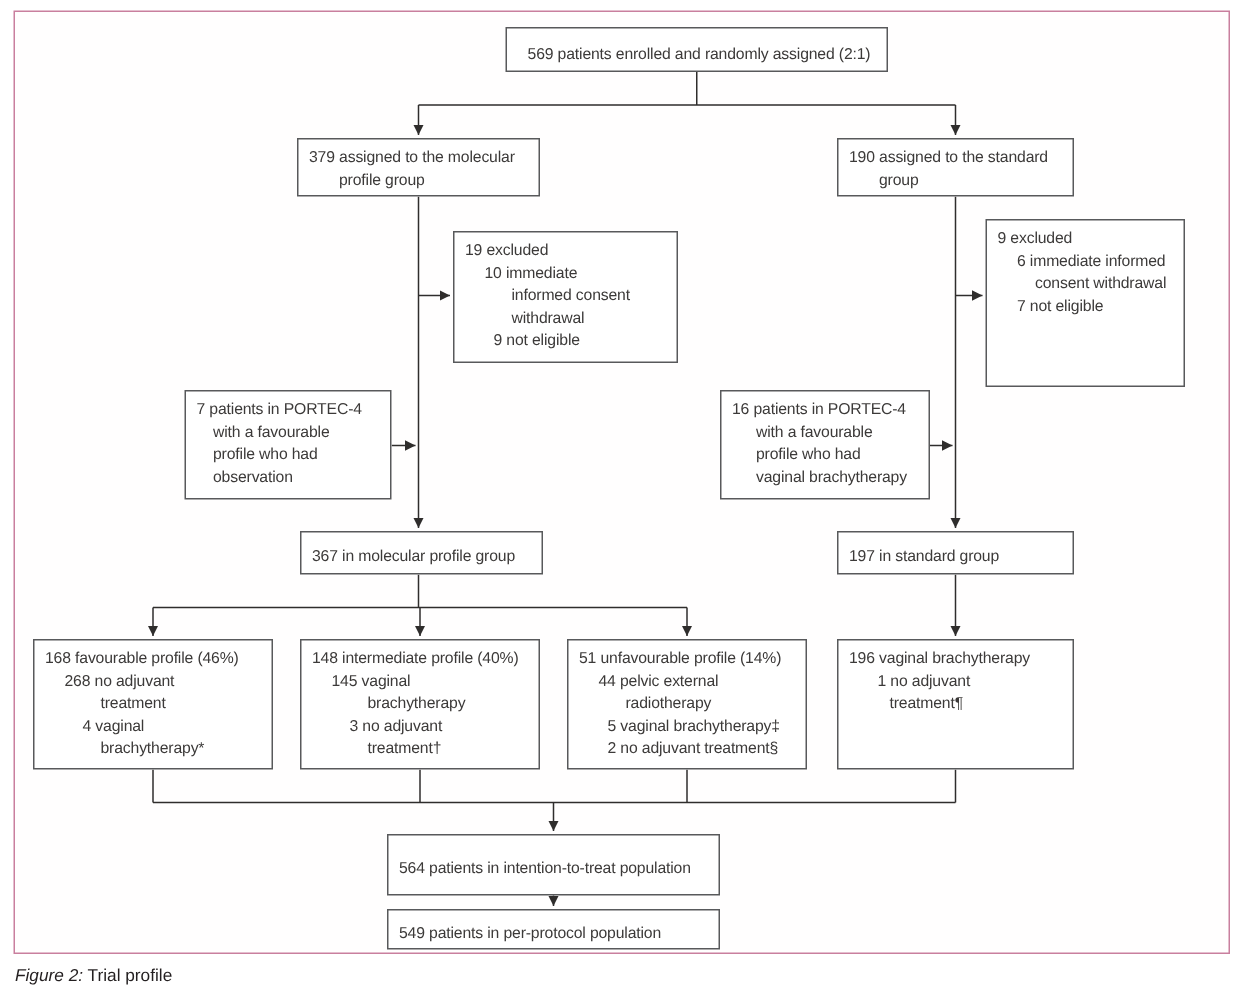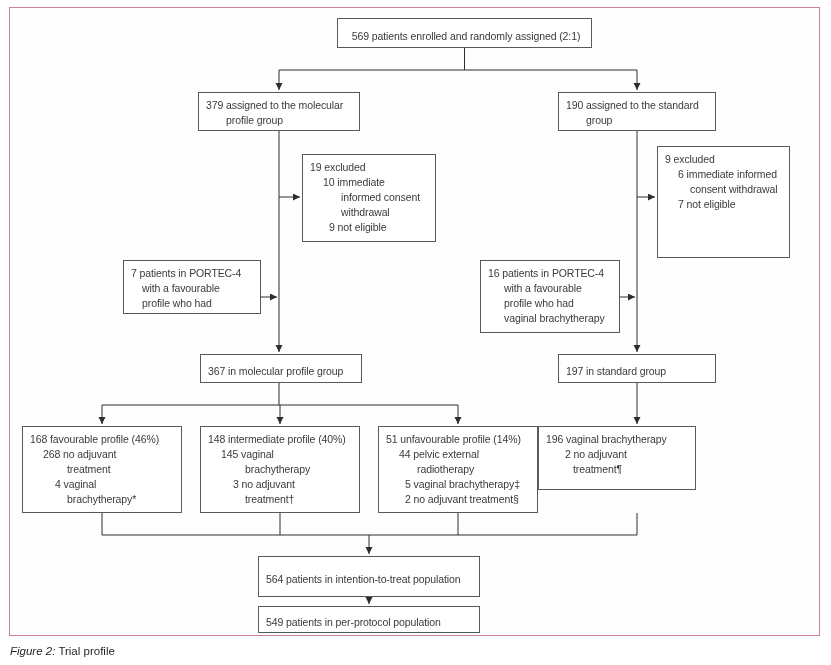--- a/index.html
+++ b/index.html
@@ -67,36 +67,36 @@
   <div class="box" style="left:198px;top:92px;width:162px;height:39px">
     <div class="ln">379 assigned to the molecular</div>
     <div class="ln ind20">profile group</div>
   </div>
 
   <div class="box" style="left:558px;top:92px;width:158px;height:39px">
     <div class="ln">190 assigned to the standard</div>
     <div class="ln ind20">group</div>
   </div>
 
-  <div class="box" style="left:302px;top:154px;width:134px;height:88px">
+  <div class="box" style="left:302px;top:154px;width:150px;height:88px">
     <div class="ln">19 excluded</div>
     <div class="ln ind13">10 immediate</div>
     <div class="ln ind31">informed consent</div>
     <div class="ln ind31">withdrawal</div>
     <div class="ln ind19">9 not eligible</div>
   </div>
 
   <div class="box" style="left:657px;top:146px;width:133px;height:112px">
     <div class="ln">9 excluded</div>
     <div class="ln ind13">6 immediate informed</div>
     <div class="ln ind25">consent withdrawal</div>
     <div class="ln ind13">7 not eligible</div>
   </div>
 
-  <div class="box" style="left:123px;top:260px;width:138px;height:54px">
+  <div class="box" style="left:123px;top:260px;width:138px;height:73px">
     <div class="ln">7 patients in PORTEC-4</div>
     <div class="ln ind11">with a favourable</div>
     <div class="ln ind11">profile who had</div>
     <div class="ln ind11">observation</div>
   </div>
 
   <div class="box" style="left:480px;top:260px;width:140px;height:73px">
     <div class="ln">16 patients in PORTEC-4</div>
     <div class="ln ind16">with a favourable</div>
     <div class="ln ind16">profile who had</div>
@@ -128,23 +128,23 @@
   </div>
 
   <div class="box" style="left:378px;top:426px;width:160px;height:87px">
     <div class="ln">51 unfavourable profile (14%)</div>
     <div class="ln ind13">44 pelvic external</div>
     <div class="ln ind31">radiotherapy</div>
     <div class="ln ind19">5 vaginal brachytherapy‡</div>
     <div class="ln ind19">2 no adjuvant treatment§</div>
   </div>
 
-  <div class="box" style="left:538px;top:426px;width:158px;height:64px">
+  <div class="box" style="left:558px;top:426px;width:158px;height:87px">
     <div class="ln">196 vaginal brachytherapy</div>
-    <div class="ln ind19">2 no adjuvant</div>
+    <div class="ln ind19">1 no adjuvant</div>
     <div class="ln ind27">treatment¶</div>
   </div>
 
   <div class="box vcenter" style="left:258px;top:556px;width:222px;height:41px">
     <div class="ln">564 patients in intention-to-treat population</div>
   </div>
 
   <div class="box vcenter" style="left:258px;top:606px;width:222px;height:27px">
     <div class="ln">549 patients in per-protocol population</div>
   </div>

